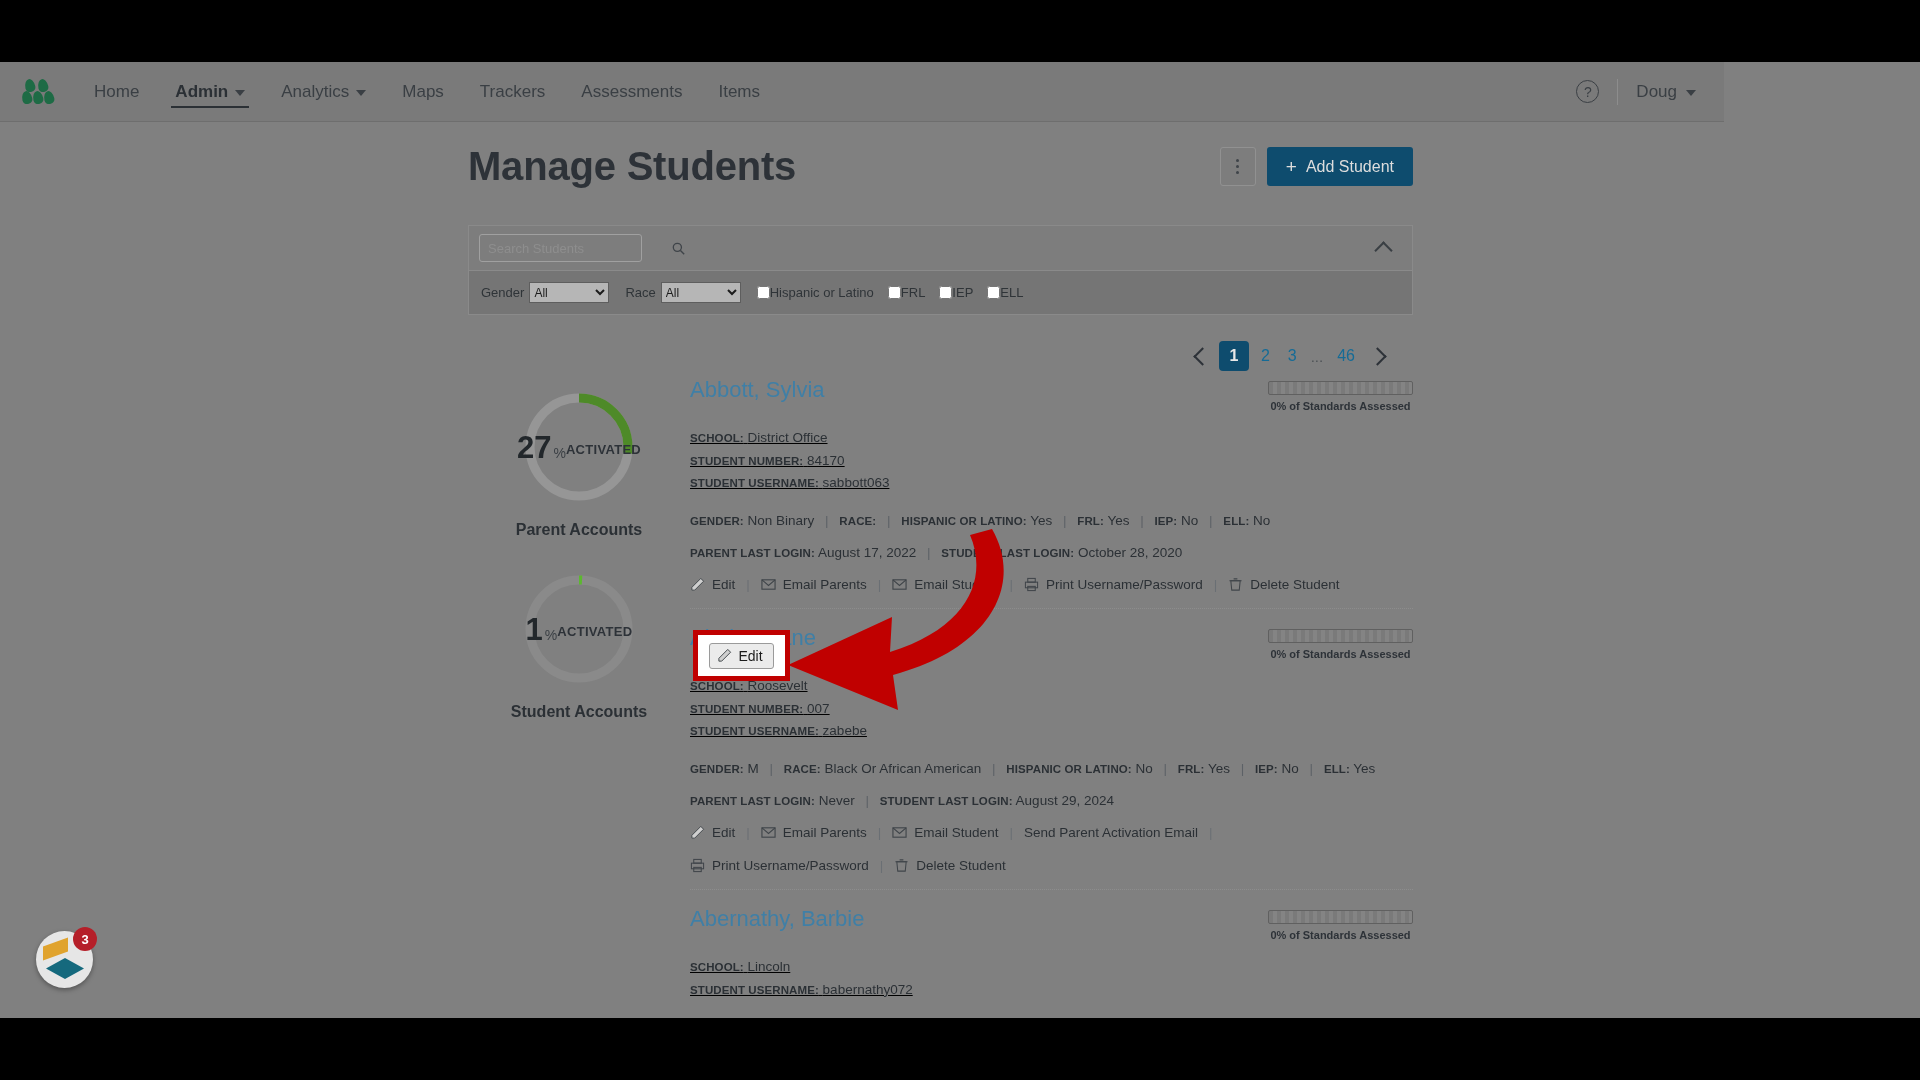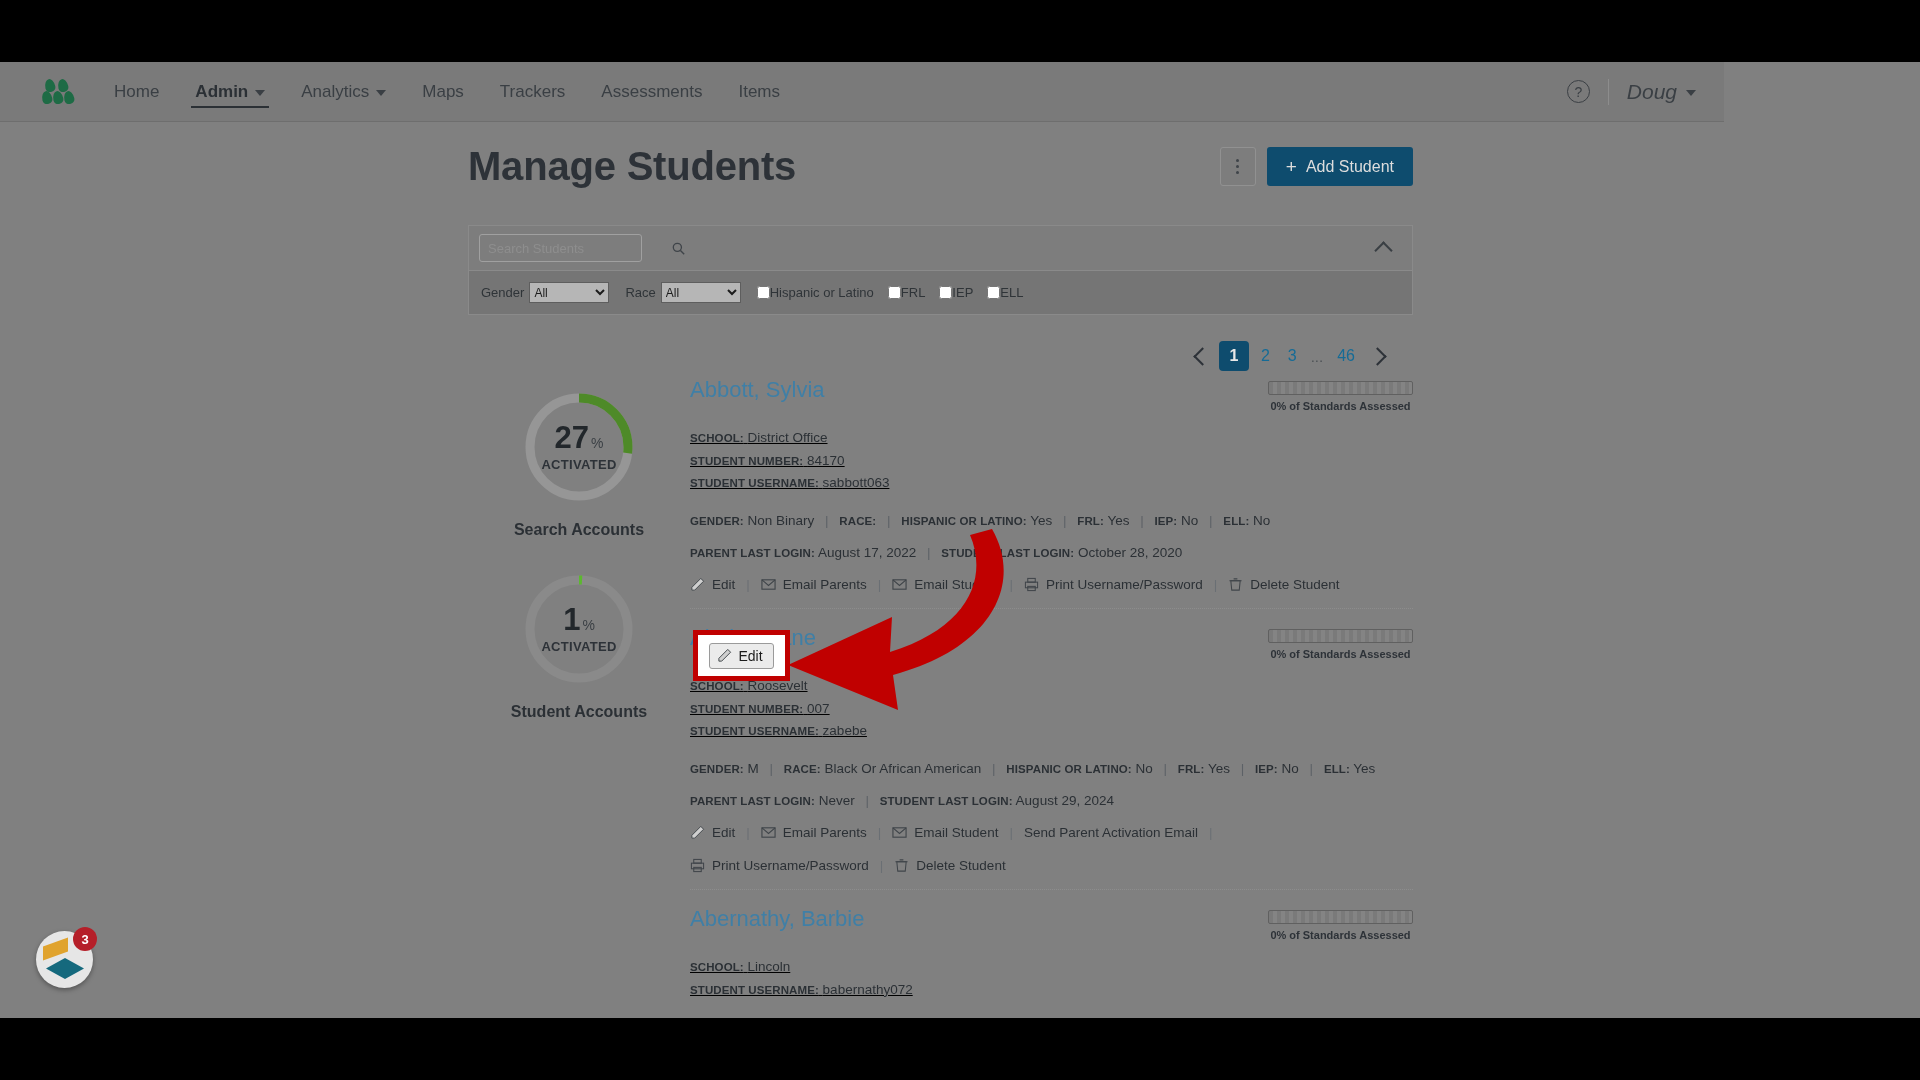--- a/index.html
+++ b/index.html
@@ -22,21 +22,21 @@
     background: #808080;           
     overflow: hidden;
   }
 
   
   #navbar {
     position: absolute; left: 0; top: 0;
     width: 1724px; height: 60px;
     background: #7a7a7a;
     border-bottom: 1px solid #6e6e6e;
-    display: flex; align-items: center; padding-left: 20px;
+    display: flex; align-items: center;
   }
   #logo {
     margin-left: 22px; width: 34px; height: 26px;
     position: relative;
   }
   #logo .leaf {
     position: absolute; width: 10px; height: 13px;
     background: #1e6b45;
     border-radius: 60% 60% 55% 55% / 75% 75% 40% 40%;
     transform: rotate(-12deg);
@@ -68,21 +68,21 @@
   }
   .help-circle {
     width: 23px; height: 23px; border-radius: 50%;
     border: 1.6px solid #3a3f44; color: #3a3f44;
     font-size: 14px; display: flex; align-items: center; justify-content: center;
     cursor: pointer;
   }
   .nav-sep { width: 1px; height: 26px; background: #8d8d8d; }
   .user-menu {
     display: flex; align-items: center; gap: 9px;
-    color: #3a3f44; font-size: 21px; cursor: pointer; font-style: italic;
+    color: #3a3f44; font-size: 17px; cursor: pointer;
   }
 
   
   #content {
     position: absolute; left: 0; top: 60px;
     width: 1920px; height: 896px;
   }
   #page-inner {
     position: absolute; left: 461px; top: 0; width: 945px; margin-left: 7px;
   }
@@ -186,21 +186,21 @@
 
   
   #main-area { display: flex; margin-top: 6px; }
   #donut-col { width: 222px; flex: 0 0 222px; padding-top: 14px; }
   .donut-wrap { text-align: center; margin-bottom: 34px; }
   .donut {
     width: 112px; height: 112px; margin: 0 auto; position: relative;
   }
   .donut svg { transform: rotate(-90deg); display: block; }
   .donut .center {
-    position: absolute; inset: 0; display: flex; flex-direction: column;
+    position: absolute; inset: 0; display: flex; 
     align-items: center; justify-content: center;
   }
   .donut .pct {
     font-size: 31px; font-weight: bold; color: #22272b; line-height: 1;
     display: flex; align-items: baseline;
   }
   .donut .pct .sym { font-size: 14px; font-weight: normal; margin-left: 2px; color: #3a3f44; }
   .donut .activated {
     font-size: 13px; font-weight: bold; color: #2d3238; letter-spacing: 0.3px;
     margin-top: 4px;
@@ -432,21 +432,21 @@
                   <circle cx="56" cy="56" r="49" fill="none" stroke="#4e8a28" stroke-width="9" stroke-dasharray="83.1 224.7"></circle>
                 </svg>
                 <div class="center">
                   <div class="pct">
                     <span>27</span>
                     <span class="sym">%</span>
                   </div>
                   <div class="activated">ACTIVATED</div>
                 </div>
               </div>
-              <div class="donut-label">Search Accounts</div>
+              <div class="donut-label">Parent Accounts</div>
             </div>
 
             <div class="donut-wrap">
               <div class="donut">
                 <svg width="112" height="112" viewBox="0 0 112 112">
                   <circle cx="56" cy="56" r="49" fill="none" stroke="#8a8a8a" stroke-width="9"></circle>
                   <circle cx="56" cy="56" r="49" fill="none" stroke="#5cb82f" stroke-width="9" stroke-dasharray="3.1 304.7"></circle>
                 </svg>
                 <div class="center">
                   <div class="pct">

